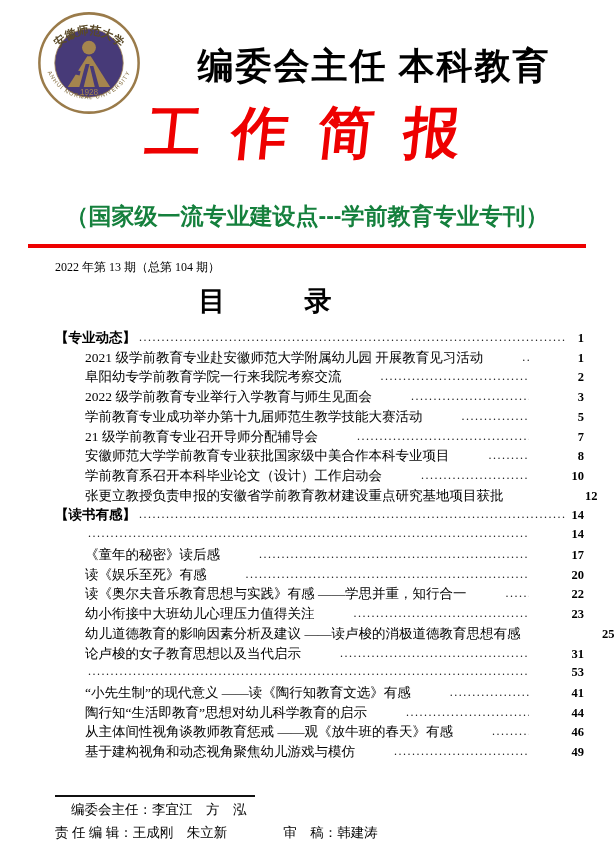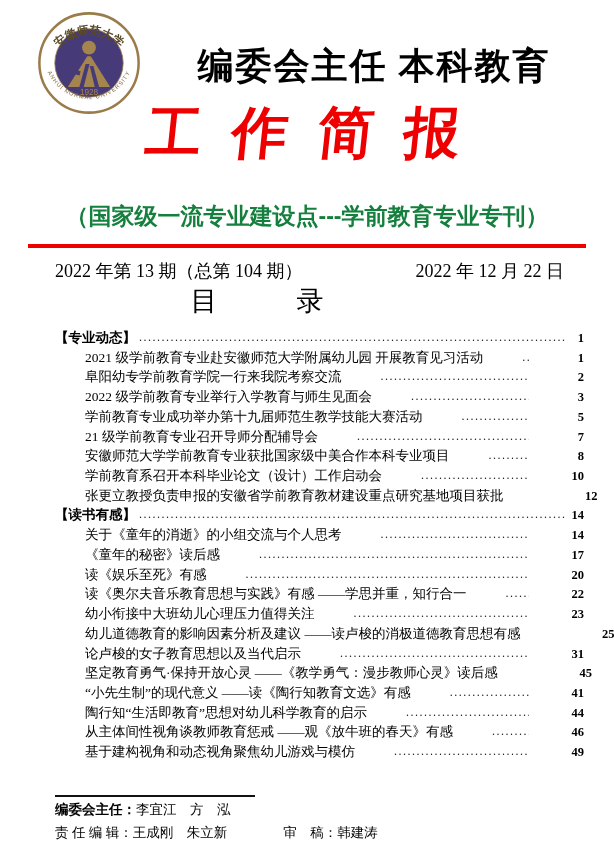--- a/index.html
+++ b/index.html
@@ -61,32 +61,32 @@
     background: #ee0000;
     border: none;
   }
 
   
   .issue-row {
     position: absolute;
     left: 55px; right: 50px; top: 259px;
     display: flex;
     justify-content: space-between;
-    font-size: 18px;
+    font-size: 12px;
     color: #000;
   }
 
   
   .toc-title {
     position: absolute;
-    left: 0; top: 283px;
+    left: 8px; top: 283px;
     width: 540px;
     text-align: center;
     font-family: "Liberation Sans", "DejaVu Sans", sans-serif;
-    font-weight: 400;
+    font-weight: 700;
     font-size: 27px;
     letter-spacing: 26px;
     color: #000;
     white-space: nowrap;
   }
   .toc {
     position: absolute;
     left: 55px; right: 30px; top: 329px;
   }
   .toc-row {
@@ -137,21 +137,22 @@
     font-size: 13.5px;
     color: #000;
   }
   .footer-line {
     height: 23px;
     line-height: 23px;
     white-space: nowrap;
   }
   .f-label.bold {
     font-family: "Liberation Sans", "DejaVu Sans", sans-serif;
-    font-weight: 700;
+    font-weight: 400;
+    margin-left: 16px;
   }
   .f-label2 { margin-left: 56px; }
 </style>
 </head>
 <body>
 
 <div class="page">
 
   <svg class="seal" viewBox="-55 -55 110 110" xmlns="http://www.w3.org/2000/svg">
     <circle cx="0" cy="0" r="51.5" fill="#ffffff" stroke="#9a7b4a" stroke-width="2.6"></circle>
@@ -175,21 +176,20 @@
     <text x="0" y="33.5" text-anchor="middle" font-family="Liberation Sans, DejaVu Sans, sans-serif" font-size="8.5" fill="#a5854e">1928</text>
   </svg>
 
   <div class="dept-title">编委会主任 本科教育</div>
   <div class="bulletin-title">工 作 简 报</div>
   <div class="subtitle">（国家级一流专业建设点---学前教育专业专刊）</div>
   <div class="red-rule"></div>
 
   <div class="issue-row">
     <span>2022 年第 13 期（总第 104 期）</span>
-    <span>2022 年 12 月 22 日</span>
   </div>
 
   <div class="toc-title">目　录</div>
   <div class="toc" id="toc-list">
       <div class="toc-row section">
         <span class="toc-text">【专业动态】</span>
         <span class="toc-dots"></span>
         <span class="toc-page">1</span>
       </div>
       <div class="toc-row item">
@@ -231,21 +231,20 @@
         <span class="toc-text">张更立教授负责申报的安徽省学前教育教材建设重点研究基地项目获批</span>
         <span class="toc-dots"></span>
         <span class="toc-page">12</span>
       </div>
       <div class="toc-row section">
         <span class="toc-text">【读书有感】</span>
         <span class="toc-dots"></span>
         <span class="toc-page">14</span>
       </div>
       <div class="toc-row item">
-        <span class="toc-text">关于《童年的消逝》的小组交流与个人思考</span>
         <span class="toc-dots"></span>
         <span class="toc-page">14</span>
       </div>
       <div class="toc-row item">
         <span class="toc-text">《童年的秘密》读后感</span>
         <span class="toc-dots"></span>
         <span class="toc-page">17</span>
       </div>
       <div class="toc-row item">
         <span class="toc-text">读《娱乐至死》有感</span>
@@ -266,23 +265,22 @@
         <span class="toc-text">幼儿道德教育的影响因素分析及建议 ——读卢梭的消极道德教育思想有感</span>
         <span class="toc-dots"></span>
         <span class="toc-page">25</span>
       </div>
       <div class="toc-row item">
         <span class="toc-text">论卢梭的女子教育思想以及当代启示</span>
         <span class="toc-dots"></span>
         <span class="toc-page">31</span>
       </div>
       <div class="toc-row item">
-        <span class="toc-text">坚定教育勇气·保持开放心灵 ——《教学勇气：漫步教师心灵》读后感</span>
-        <span class="toc-dots"></span>
-        <span class="toc-page">45</span>
+        <span class="toc-dots"></span>
+        <span class="toc-page">53</span>
       </div>
       <div class="toc-row item">
         <span class="toc-text">“小先生制”的现代意义 ——读《陶行知教育文选》有感</span>
         <span class="toc-dots"></span>
         <span class="toc-page">41</span>
       </div>
       <div class="toc-row item">
         <span class="toc-text">陶行知“生活即教育”思想对幼儿科学教育的启示</span>
         <span class="toc-dots"></span>
         <span class="toc-page">44</span>

